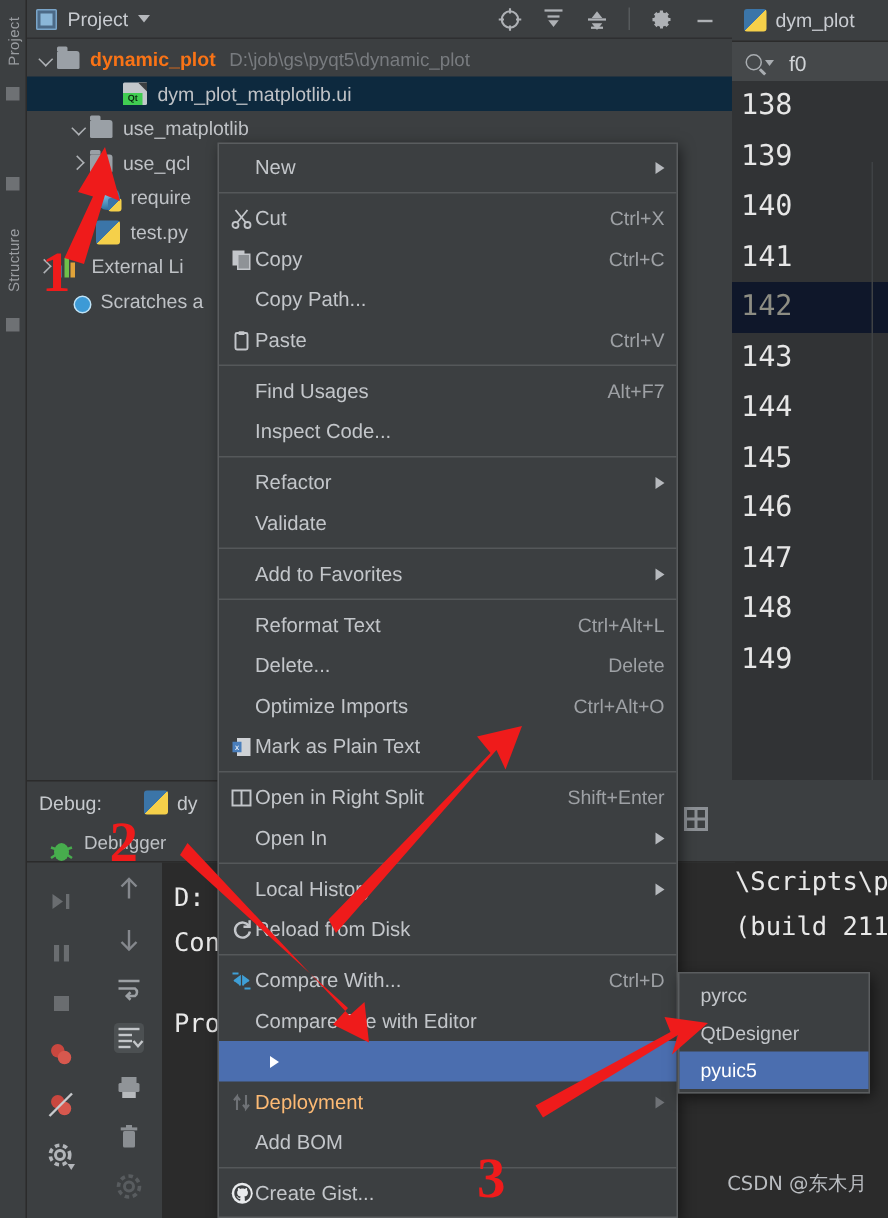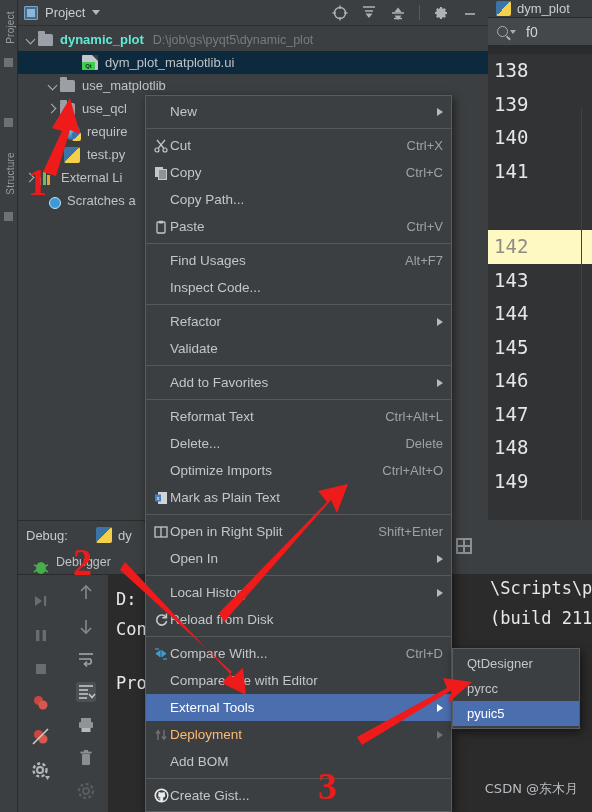--- a/index.html
+++ b/index.html
@@ -76,21 +76,21 @@
   .chev.right { transform: rotate(-45deg); left: 2px; }
   .folder {
     width: 15px; height: 12px; background: #9aa0a6; border-radius: 1px 2px 1px 1px;
     flex: none; position: relative;
   }
   .folder::before {
     content:""; position:absolute; top:-3px; left:0; width:7px; height:3px;
     background:#9aa0a6; border-radius:1px 1px 0 0;
   }
   .tname { margin-left: 7px; }
-  .tname.bold { font-weight: bold; color: #5eead4; }
+  .tname.bold { font-weight: bold; color: #f97316; }
   .tpath { margin-left: 9px; color: #787b7f; font-size: 12.5px; }
 
   .ico-ui {
     width: 16px; height: 15px; flex: none; position: relative;
     background: #c3c7cb; border-radius: 1px;
   }
   .ico-ui::before{
     content:""; position:absolute; right:0; top:0; border-width:0 6px 6px 0;
     border-style:solid; border-color:#3c3f41 #3c3f41 #c3c7cb #c3c7cb;
   }
@@ -128,21 +128,21 @@
     content:""; position:absolute; left:5px; bottom:0; width:10px;height:10px;
     border-radius:50%; background:#3d9ad6; border:1.5px solid #bfe3f7;
   }
 
   
   .editor {
     position: absolute; left: 488px; top: 0; width: 104px; height: 520px;
     background: #2b2b2b;
   }
   .ed-tabbar {
-    height: 18px; background: #3c3f41; display: flex; align-items: center;
+    height: 28px; background: #3c3f41; display: flex; align-items: center;
     padding-left: 8px; border-bottom: 1px solid #2b2b2b;
   }
   .ed-tab-ico { width: 15px; height: 15px; margin-right: 6px; border-radius: 2px;
     background: linear-gradient(135deg,#3b75a8 0 50%,#f5d04a 50% 100%); flex:none;}
   .ed-tab-label { font-size: 13px; color: #c9ccd1; white-space: nowrap; }
   .ed-search {
     height: 28px; background: #45484a; display: flex; align-items: center;
     padding-left: 9px; border-bottom: 1px solid #2b2b2b;
   }
   .mag { width: 11px; height: 11px; border: 1.6px solid #a9adb1; border-radius: 50%;
@@ -154,21 +154,21 @@
   .ed-search-val { margin-left: 10px; font-size: 14px; color: #d0d3d6; }
   .gutter {
     position: absolute; left: 0; top: 54px; right: 0; bottom: 0;
     background: #313335;
   }
   .lnum {
     height: 33.5px; line-height: 33.5px; padding-left: 6px;
     font-family: "DejaVu Sans Mono", monospace; font-size: 19px; color: #e6e6e6;
     position: relative;
   }
-  .lnum.cur { color: #8d8d83; background: #fef9c3; margin-top: 42px; }
+  .lnum.cur { color: #8d8d83; background: #0f172a; }
   .ed-rule { position:absolute; right:10px; top:54px; bottom:0; width:1px; background:#3f4245;}
 
   
   .debug-panel {
     position: absolute; left: 18px; top: 520px; right: 0; bottom: 0;
     background: #3c3f41; border-top: 1px solid #2b2b2b;
   }
   .dbg-title {
     height: 28px; display: flex; align-items: center; padding-left: 8px;
     font-size: 13px; color: #c6c9cd;
@@ -691,21 +691,20 @@
       <span class="mi-short">Ctrl+D</span>
     </div>
 
     <div class="mi">
       <span class="mi-ico"></span>
       <span class="mi-label">Compare File with Editor</span>
     </div>
 
     <div class="mi hl">
       <span class="mi-ico"></span>
-      <span class="mi-label">External Tools</span>
       <span class="mi-arrow"></span>
     </div>
 
     <div class="mi disabled">
       <span class="mi-ico">
         <svg width="14" height="14" viewBox="0 0 14 14">
             <polyline points="4,12 4,3 2,5.5" fill="none" stroke="#6f7276" stroke-width="1.4"></polyline>
             <polyline points="4,3 6,5.5" fill="none" stroke="#6f7276" stroke-width="1.4"></polyline>
             <polyline points="10,2 10,11 12,8.5" fill="none" stroke="#6f7276" stroke-width="1.4"></polyline>
             <polyline points="10,11 8,8.5" fill="none" stroke="#6f7276" stroke-width="1.4"></polyline>
@@ -726,22 +725,22 @@
         <svg width="15" height="15" viewBox="0 0 15 15">
             <circle cx="7.5" cy="7.5" r="7" fill="#e8eaec"></circle>
             <path d="M7.5 2.2c-3 0-5.3 2.4-5.3 5.3 0 2.3 1.5 4.3 3.6 5 .3 0 .4-.1.4-.3v-1c-1.5.3-1.8-.7-1.8-.7-.2-.6-.6-.8-.6-.8-.5-.3 0-.3 0-.3.5 0 .8.6.8.6.5.8 1.3.6 1.6.5 0-.4.2-.6.4-.8-1.2-.1-2.5-.6-2.5-2.7 0-.6.2-1.1.6-1.5-.1-.1-.3-.7.1-1.5 0 0 .5-.2 1.5.6.4-.1.9-.2 1.4-.2s1 .1 1.4.2c1-.7 1.5-.6 1.5-.6.3.8.1 1.4.1 1.5.4.4.6.9.6 1.5 0 2.1-1.3 2.6-2.5 2.7.2.2.4.5.4 1.1v1.6c0 .2.1.3.4.3 2.1-.7 3.6-2.7 3.6-5 0-2.9-2.4-5.3-5.3-5.3z" fill="#3c3f41"></path>
           </svg>
       </span>
       <span class="mi-label">Create Gist...</span>
     </div>
   </div>
 
   <div class="submenu">
+    <div class="smi">pyrcc</div>
     <div class="smi">QtDesigner</div>
-    <div class="smi">pyrcc</div>
     <div class="smi hl">pyuic5</div>
   </div>
 
   <svg class="anno" style="left:0;top:0;width:592px;height:812px">
 
     <g>
       <polygon points="70,98 52,128 62,131 43,172 56,176 70,130 80,134" fill="#ef1b1b"></polygon>
     </g>
 
     <g>

